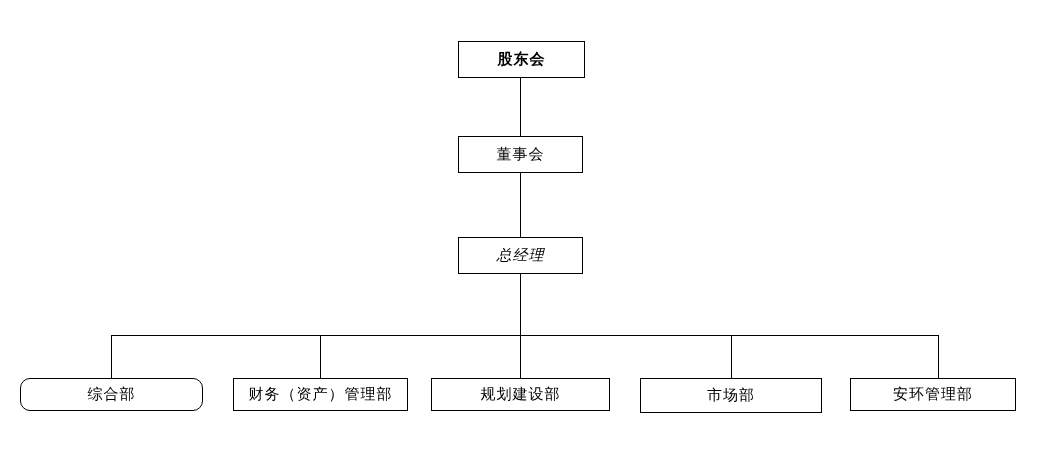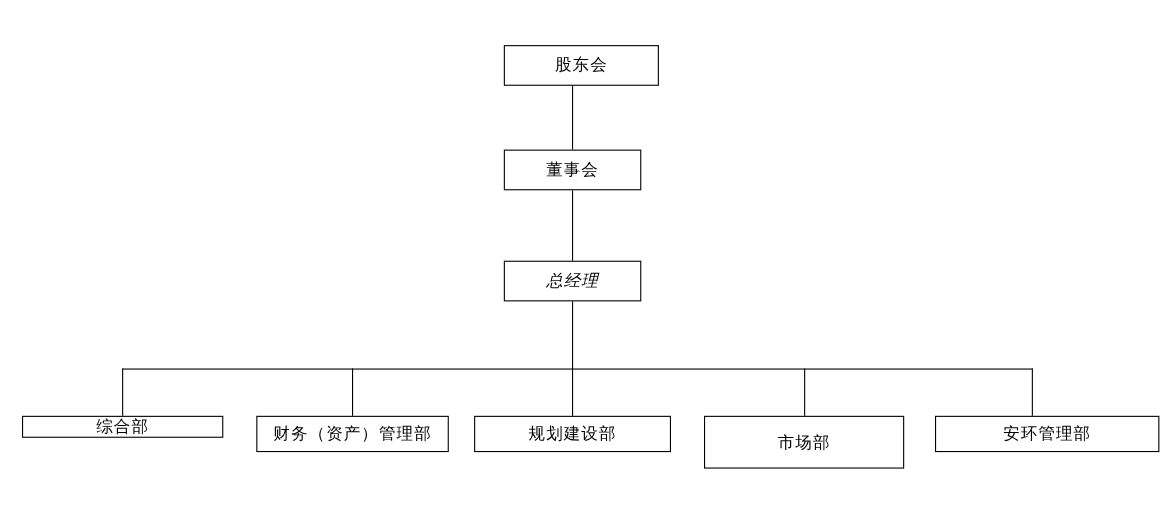--- a/index.html
+++ b/index.html
@@ -33,49 +33,49 @@
     background: #000000;
   }
   .line-v { width: 1px; }
   .line-h { height: 1px; }
 </style>
 </head>
 <body>
 
 <div id="canvas">
 
-  <div class="org-box" style="left:458px; top:41px; width:141px; height:37px;">
+  <div class="org-box" style="left:458px; top:41px; width:127px; height:37px;font-weight:bold;">
     <span>股东会</span>
   </div>
 
   <div class="org-box" style="left:458px; top:136px; width:125px; height:37px;">
     <span>董事会</span>
   </div>
 
   <div class="org-box" style="left:458px; top:237px; width:125px; height:37px;font-style:italic;">
     <span>总经理</span>
   </div>
 
-  <div class="org-box" style="left:20px; top:378px; width:183px; height:20px;">
+  <div class="org-box" style="left:20px; top:378px; width:183px; height:33px;border-radius:10px;">
     <span>综合部</span>
   </div>
 
   <div class="org-box" style="left:431px; top:378px; width:179px; height:33px;">
     <span>规划建设部</span>
   </div>
 
   <div class="org-box" style="left:233px; top:378px; width:175px; height:33px;">
     <span>财务（资产）管理部</span>
   </div>
 
-  <div class="org-box" style="left:640px; top:378px; width:182px; height:48px;">
+  <div class="org-box" style="left:640px; top:378px; width:182px; height:35px;">
     <span>市场部</span>
   </div>
 
-  <div class="org-box" style="left:850px; top:378px; width:204px; height:33px;">
+  <div class="org-box" style="left:850px; top:378px; width:166px; height:33px;">
     <span>安环管理部</span>
   </div>
 
   <div class="line line-v" style="left:520px; top:78px; height:58px;"></div>
 
   <div class="line line-v" style="left:520px; top:173px; height:64px;"></div>
 
   <div class="line line-v" style="left:520px; top:274px; height:104px;"></div>
 
   <div class="line line-h" style="left:111px; top:335px; width:828px;"></div>

